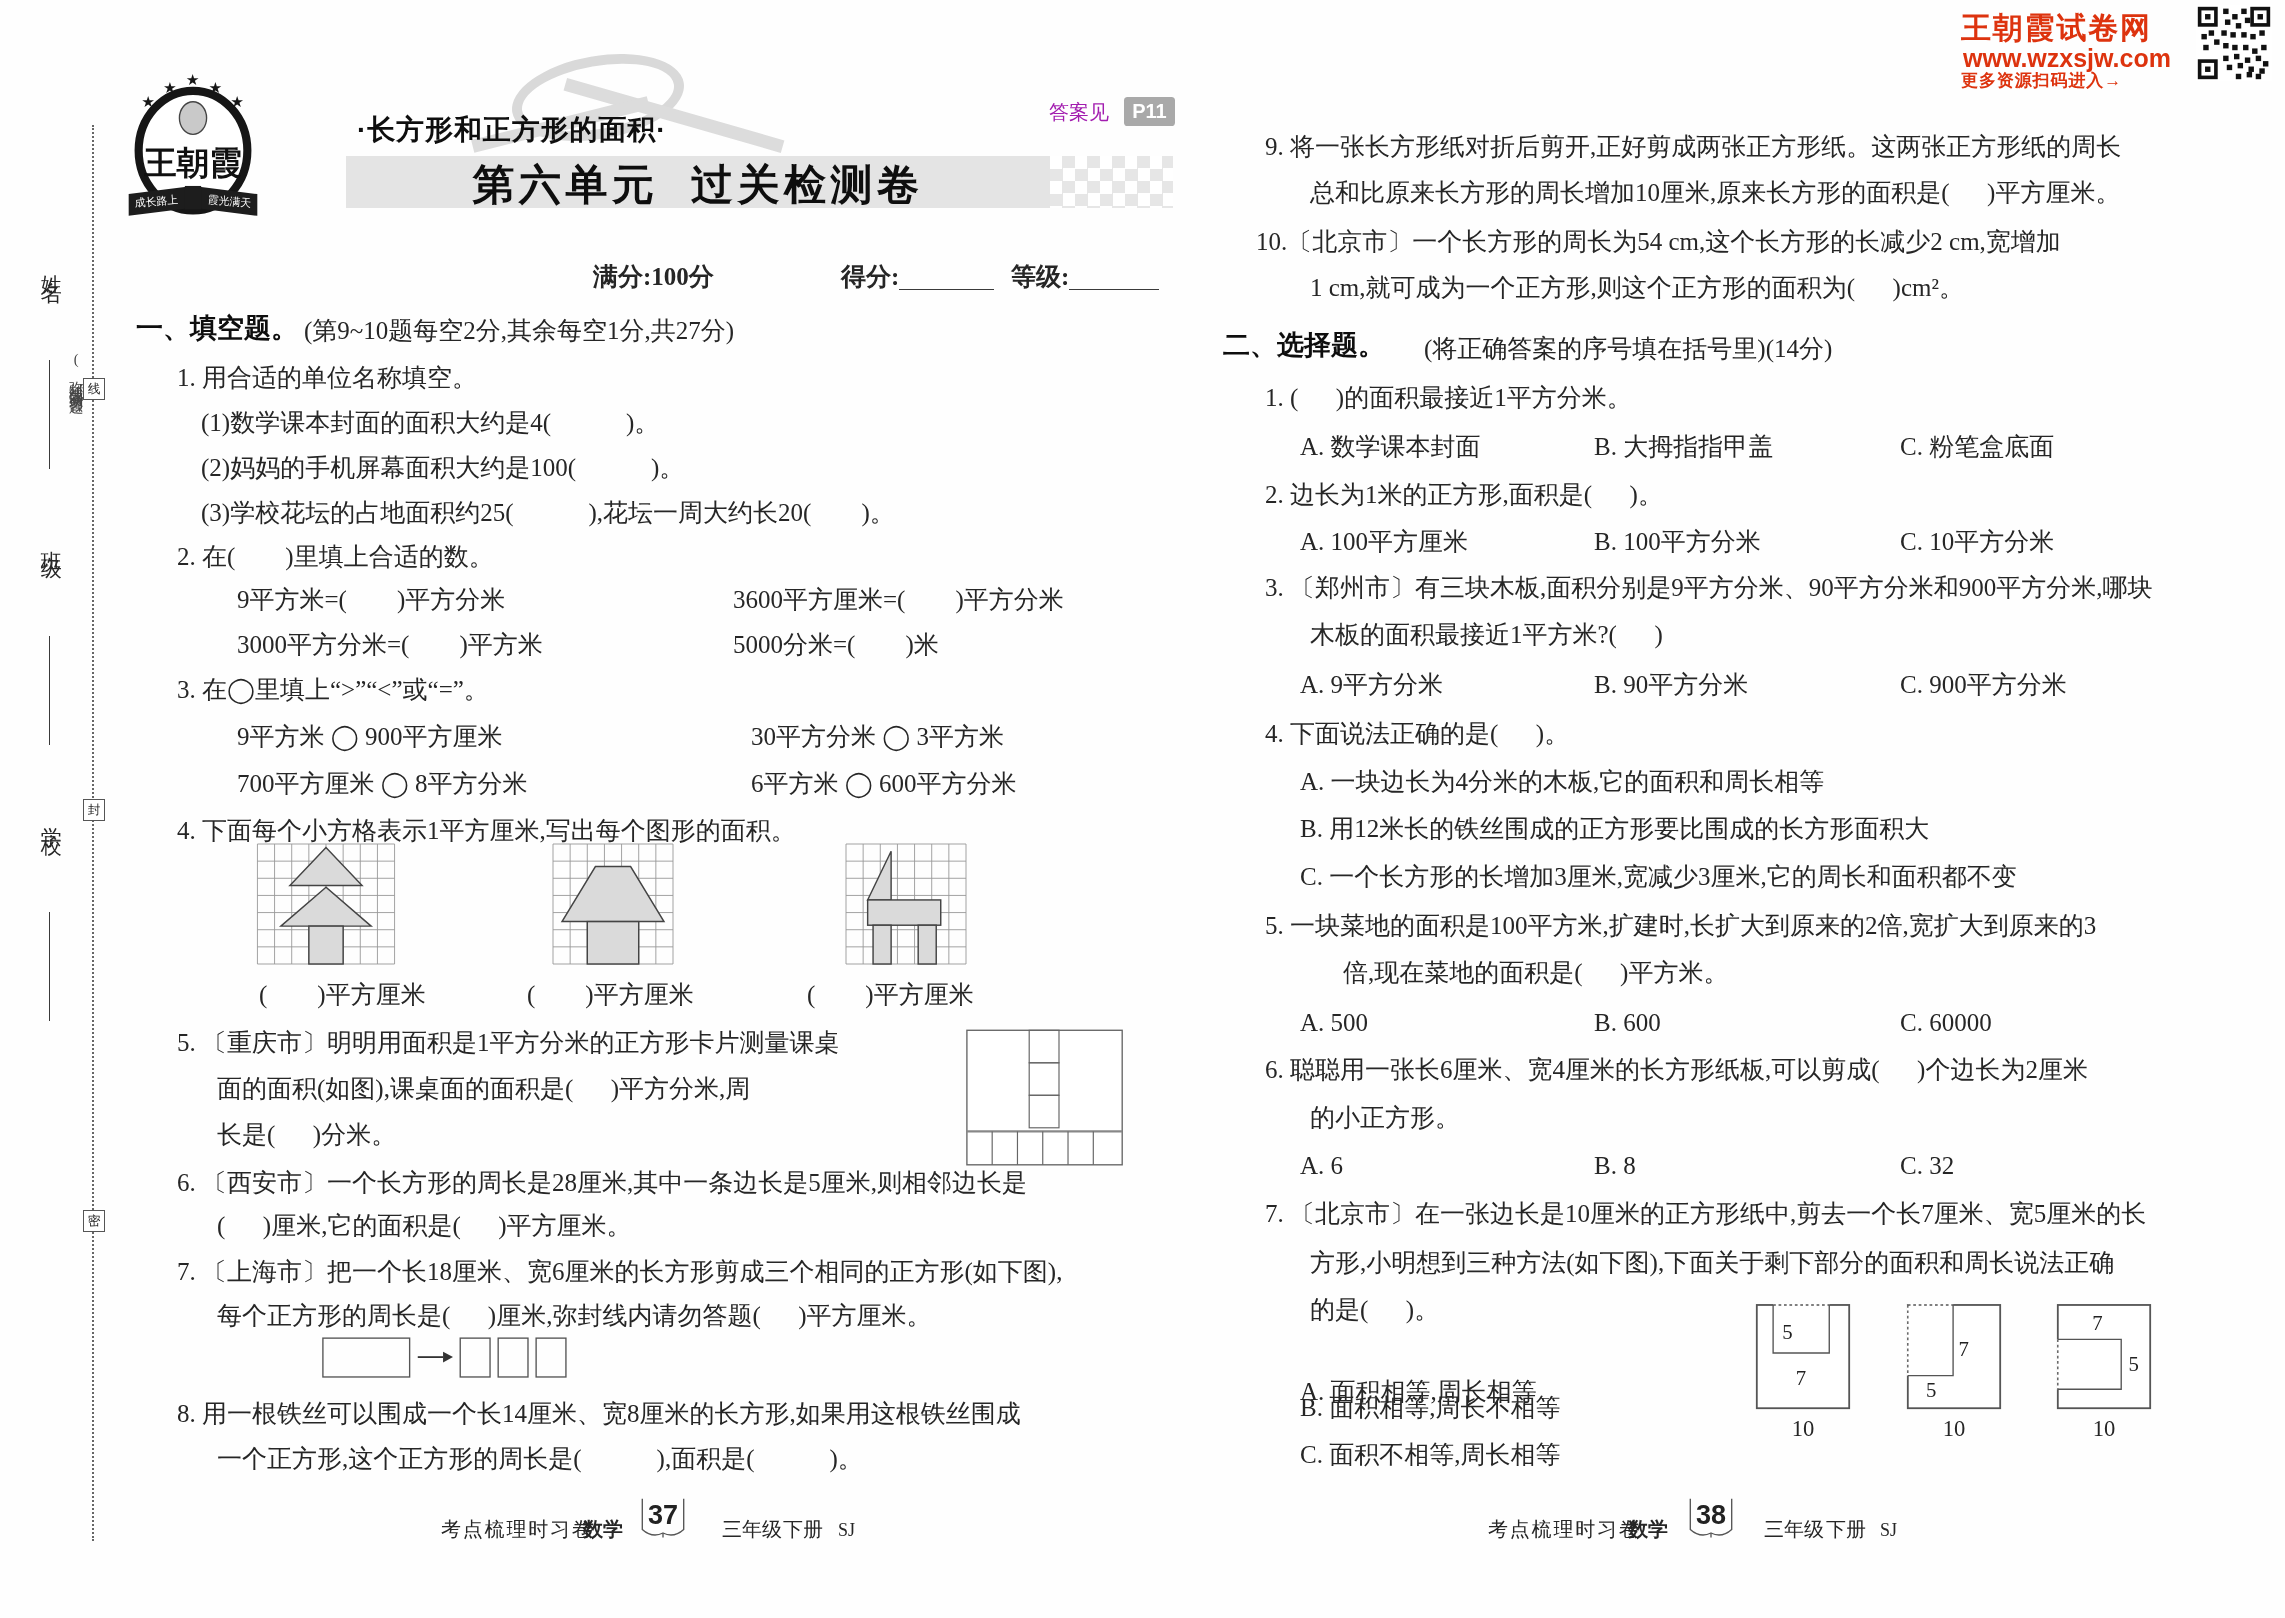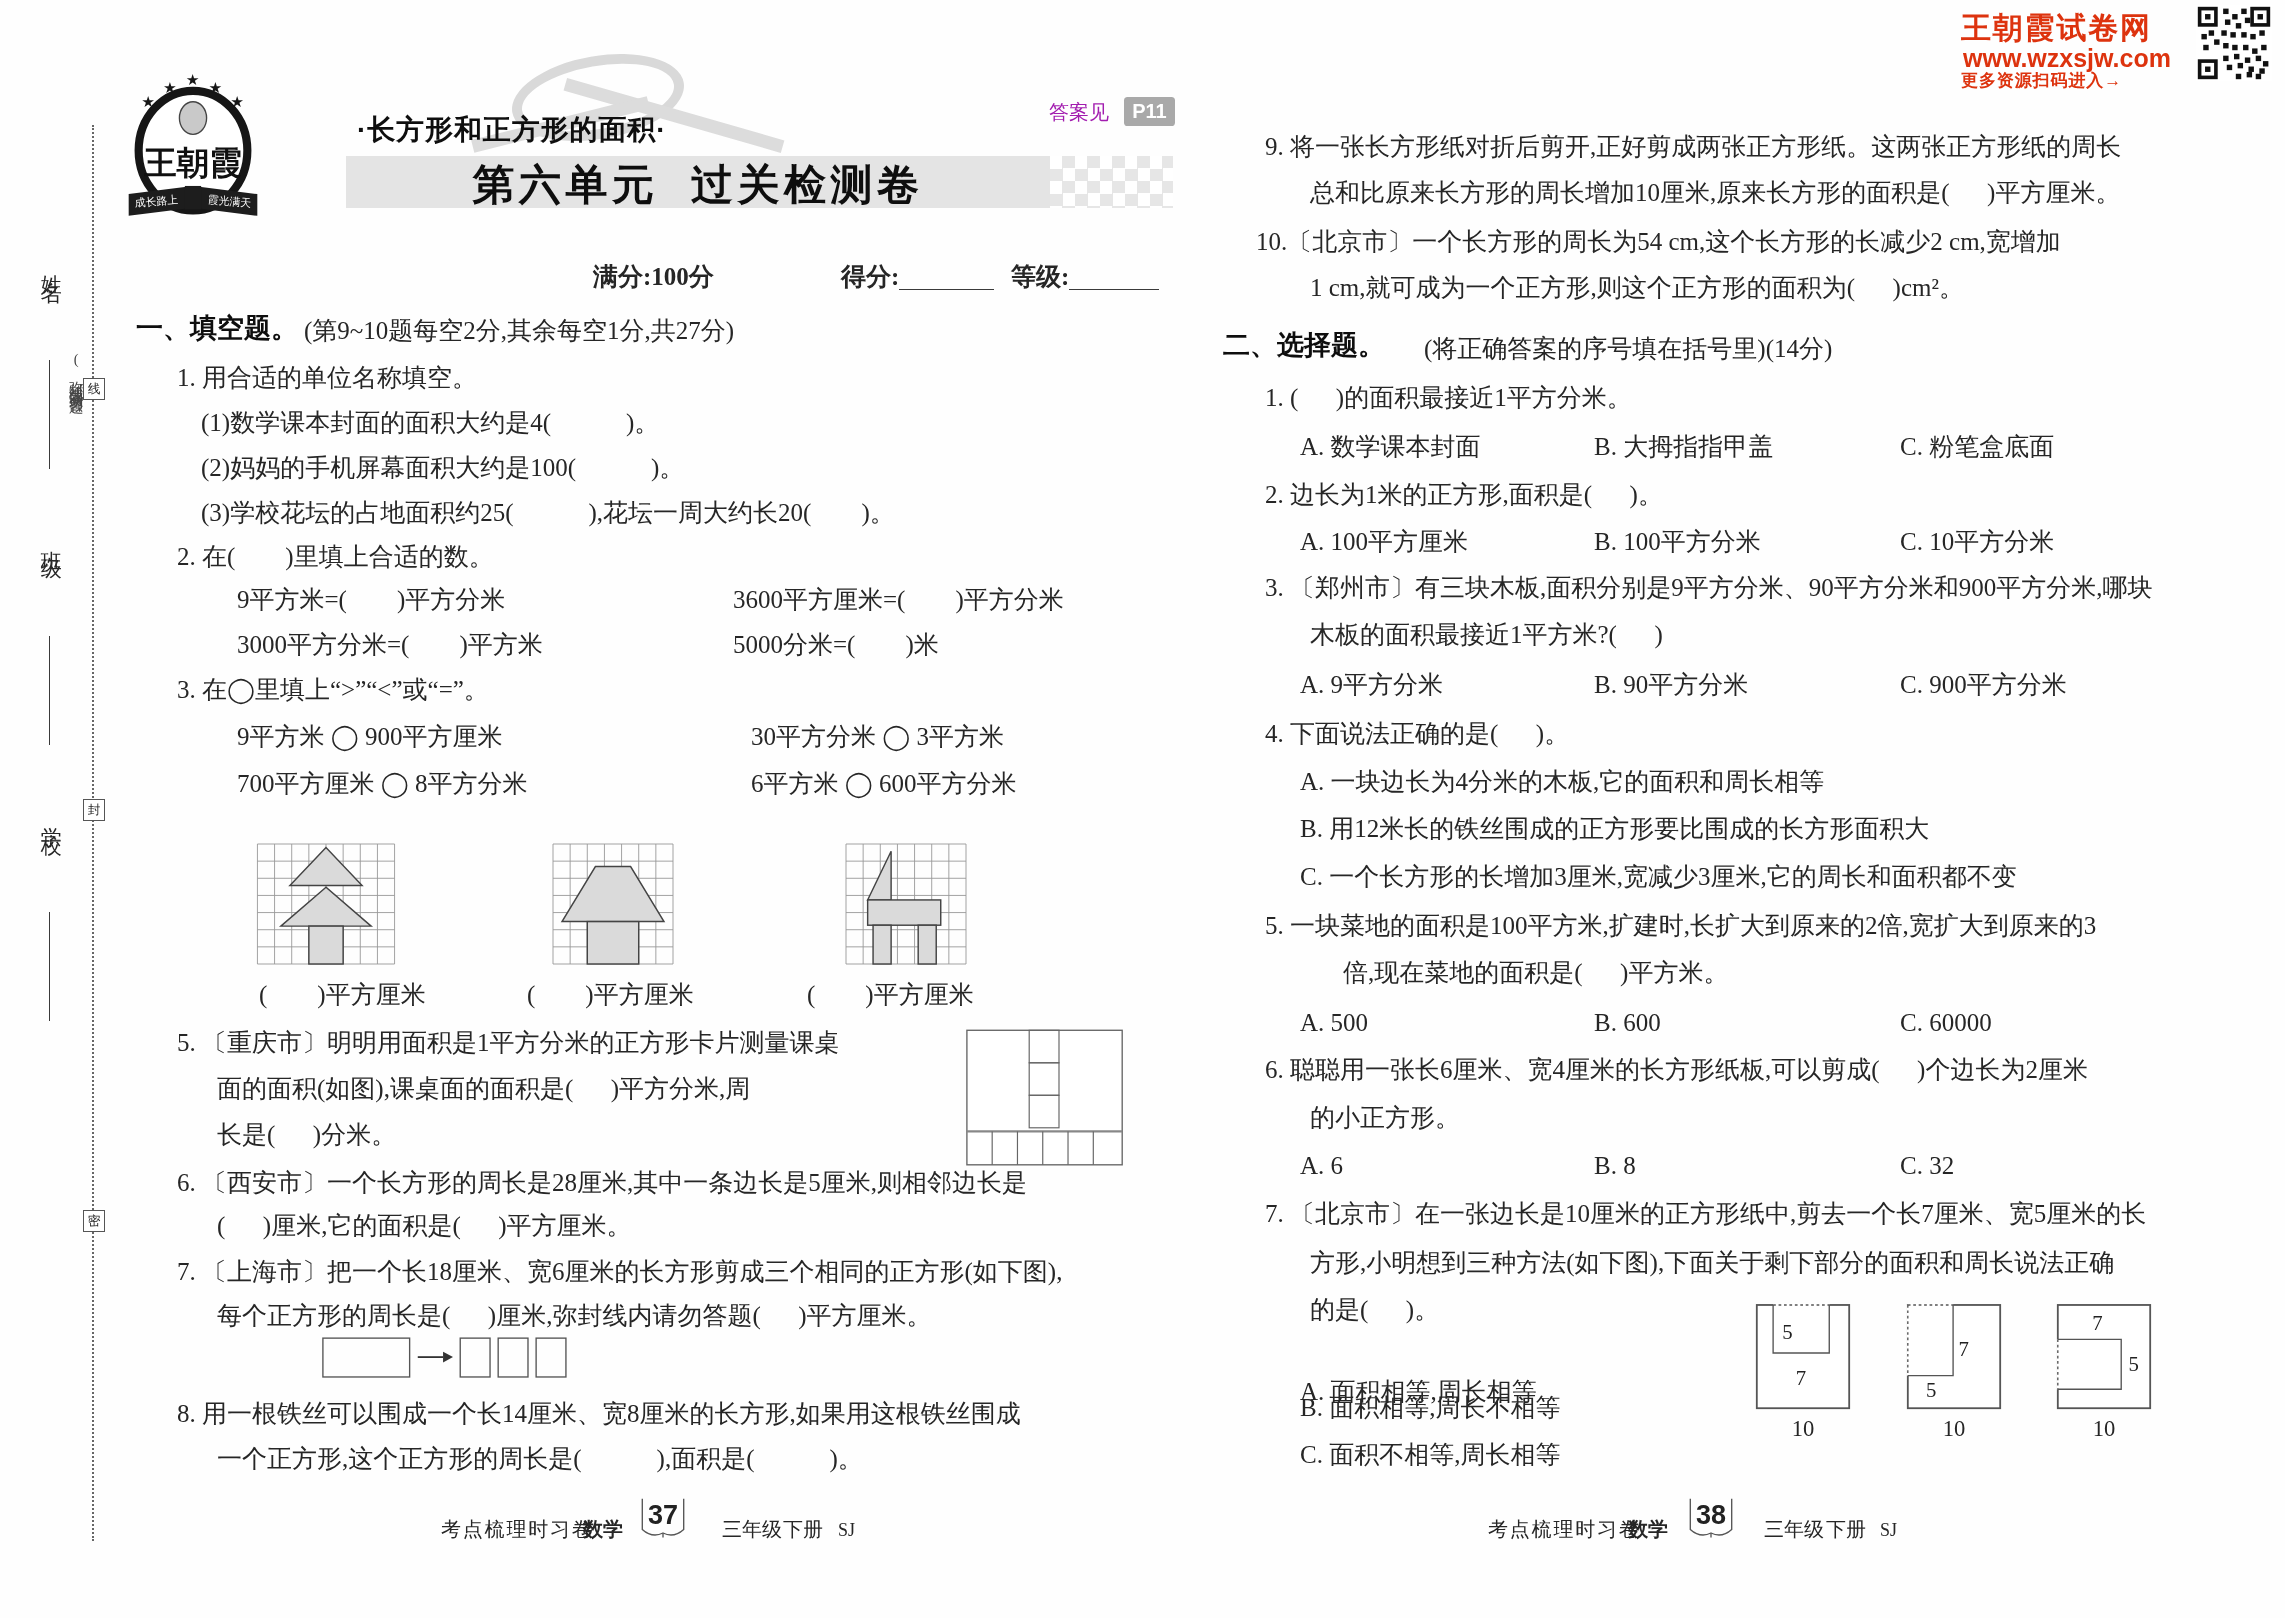--- a/index.html
+++ b/index.html
@@ -138,20 +138,21 @@
   <div class="t" style="left:733px;top:584px;">3600平方厘米=(        )平方分米</div>
   <div class="t" style="left:237px;top:629px;">3000平方分米=(        )平方米</div>
   <div class="t" style="left:733px;top:629px;">5000分米=(        )米</div>
 
   <div class="t" style="left:177px;top:674px;">3. 在◯里填上“&gt;”“&lt;”或“=”。</div>
   <div class="t" style="left:237px;top:721px;">9平方米 ◯ 900平方厘米</div>
   <div class="t" style="left:751px;top:721px;">30平方分米 ◯ 3平方米</div>
   <div class="t" style="left:237px;top:768px;">700平方厘米 ◯ 8平方分米</div>
   <div class="t" style="left:751px;top:768px;">6平方米 ◯ 600平方分米</div>
 
+  <div class="t" style="left:177px;top:815px;">4. 下面每个小方格表示1平方厘米,写出每个图形的面积。</div>
 
   <svg style="left:257px;top:844px;" width="138" height="120" viewBox="0 0 152 133">
     <g stroke="#999" stroke-width="1">
       <line x1="0" y1="0" x2="0" y2="133"></line>
         <line x1="19" y1="0" x2="19" y2="133"></line>
         <line x1="38" y1="0" x2="38" y2="133"></line>
       <line x1="57" y1="0" x2="57" y2="133"></line>
         <line x1="76" y1="0" x2="76" y2="133"></line>
         <line x1="95" y1="0" x2="95" y2="133"></line>
       <line x1="114" y1="0" x2="114" y2="133"></line>

